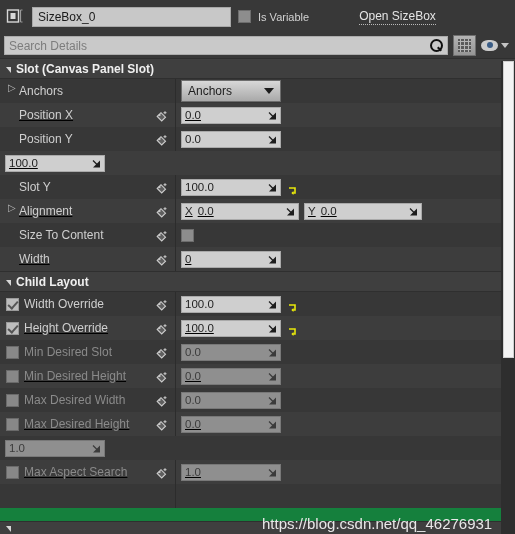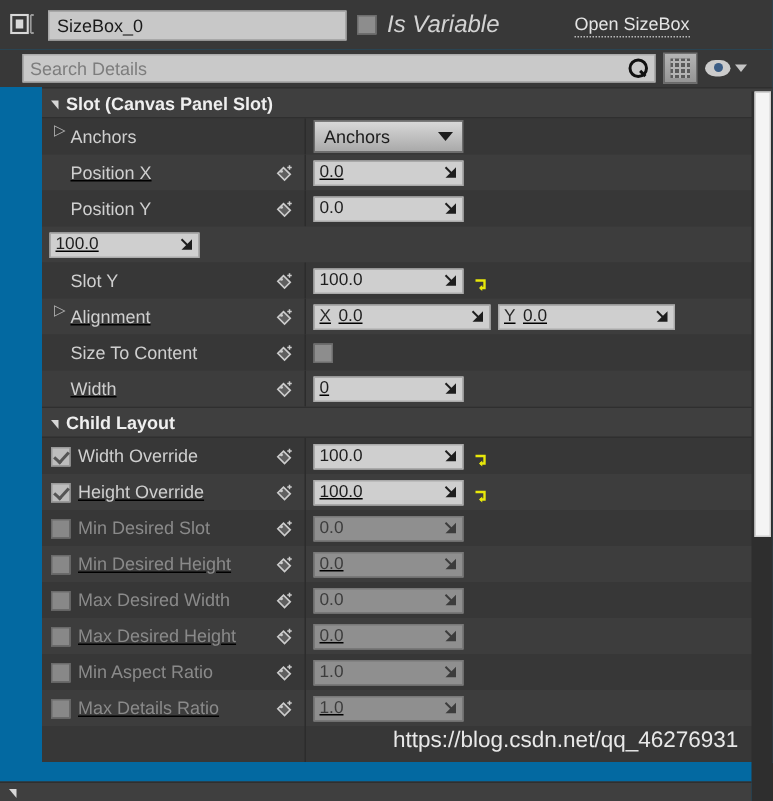--- a/index.html
+++ b/index.html
@@ -2,21 +2,21 @@
 <html><head>
 <meta charset="utf-8">
 <style>
   * { box-sizing: border-box; margin: 0; padding: 0; }
   html, body {
     width: 515px; height: 534px;
     background: #383838;
     font-family: "Liberation Sans", sans-serif;
     overflow: hidden;
   }
-  #app { position: relative; width: 515px; height: 534px; background: #0369a1; }
+  #app { position: relative; width: 515px; height: 534px; background: #15803d; }
 
   
   .header-row {
     height: 33px; display: flex; align-items: center;
     padding: 0 6px; background: #383838; gap: 7px;
   }
   .widget-icon { width: 19px; height: 19px; position: relative; flex: none; }
   .name-field {
     flex: none; width: 199px; height: 20px;
     background: #c8c8c8; border: 1px solid #a8a8a8;
@@ -29,30 +29,30 @@
     position: relative;
   }
   .cb.dim { background: #888888; border-color: #6a6a6a; }
   .cb.checked::after {
     content: ""; position: absolute;
     left: 3px; top: 0px; width: 4px; height: 8px;
     border: solid #555; border-width: 0 2px 2px 0;
     transform: rotate(42deg);
   }
   .cb.light { background: #bdbdbd; border-color: #9a9a9a; }
-  .hdr-label { font-size: 16px; color: #d2d2d2; white-space: nowrap; font-style: italic; }
+  .hdr-label { font-size: 11px; color: #d2d2d2; white-space: nowrap; }
   .link {
     font-size: 12px; color: #e4e4e4; white-space: nowrap;
     border-bottom: 1px dotted #b9b9b9; padding-bottom: 1px; cursor: pointer; margin-left: 43px;
   }
 
   
   .search-row {
     height: 25px; display: flex; align-items: center;
-    padding: 0 15px; gap: 5px; background: #383838;
+    padding: 0 4px; gap: 5px; background: #383838;
   }
   .search-box {
     flex: 1; height: 19px; background: #c9c9c9; border: 1px solid #ababab;
     display: flex; align-items: center; padding: 0 4px; position: relative;
   }
   .search-ph { font-size: 12px; color: #7d7d7d; flex: 1; }
   .magnifier { width: 14px; height: 14px; position: relative; flex: none; }
   .magnifier::before {
     content: ""; position: absolute; left: 1px; top: 0;
     width: 9px; height: 9px; border: 2px solid #101010; border-radius: 50%;
@@ -85,21 +85,21 @@
   .eye::after {
     content: ""; position: absolute; left: 5.5px; top: 2px;
     width: 6px; height: 6px; border-radius: 50%; background: #3b5d86;
   }
   .caret-dn {
     width: 0; height: 0; border-left: 4px solid transparent;
     border-right: 4px solid transparent; border-top: 5px solid #c4c4c4;
   }
 
   
-  .table { position: relative; background: #383838; margin-left: 28px; }
+  .table { position: relative; background: #383838; }
   .cat-header {
     height: 21px; background: #3f3f3f; display: flex; align-items: center;
     padding-left: 6px; gap: 5px;
     border-top: 1px solid #2f2f2f; border-bottom: 1px solid #2f2f2f;
   }
   .tri-down {
     width: 0; height: 0; border-left: 5px solid transparent;
     border-top: 6px solid #d7d7d7; margin-top: 2px; flex: none;
   }
   .cat-title { font-size: 12px; font-weight: bold; color: #efefef; }
@@ -158,21 +158,21 @@
   .scrollbar {
     position: absolute; right: 0; top: 61px; width: 14px; height: 473px;
     background: #2e2e2e;
   }
   .thumb {
     position: absolute; left: 2px; top: 0px; width: 11px; height: 297px;
     background: #f4f4f4; border: 1px solid #d0d0d0;
   }
   
   .watermark {
-    position: absolute; left: 262px; top: 485px;
+    position: absolute; left: 262px; top: 515px;
     font-size: 15px; color: #e8e8e8; white-space: nowrap;
     font-family: "Liberation Sans", sans-serif;
   }
   .bottom-cat {
     position: absolute; left: 0; top: 521px; width: 501px; height: 13px;
     background: #3f3f3f; border-top: 1px solid #2f2f2f;
     display: flex; align-items: center; padding-left: 6px; gap: 5px; overflow: hidden;
   }
   .bottom-cat .cat-title { font-size: 12px; margin-top: 28px; }
 </style>
@@ -565,48 +565,37 @@
             <svg width="9" height="9" viewBox="0 0 9 9">
                 <path d="M8 1 L8 8 L1 8 Z" fill="#3c3c3c"></path>
                 <path d="M1 1 L7 7" stroke="#3c3c3c" stroke-width="1.3"></path>
               </svg>
           </span>
         </div>
       </div>
     </div>
 
     <div class="prop-row dark">
-      <div class="name-cell">
-        <span class="cb dim"></span>
-        <span class="prop-label dis">Min Aspect Ratio</span>
-        <span class="pin-icon">
-          <svg width="13" height="13" viewBox="0 0 13 13">
-            <path d="M1.2 6.5 L5 2.7 L9.5 7.2 L5.7 11 Z" fill="#5f5f5f" stroke="#cccccc" stroke-width="1.1"></path>
-            <circle cx="3.6" cy="5.1" r="1" fill="#cccccc"></circle>
-            <path d="M9 1.2 L9 4.2 M7.5 2.7 L10.5 2.7" stroke="#cccccc" stroke-width="1"></path>
-          </svg>
-        </span>
-      </div>
       <div class="val-cell">
         <div class="num-field w100 dis">
           <span>1.0</span>
           <span class="spin">
             <svg width="9" height="9" viewBox="0 0 9 9">
                 <path d="M8 1 L8 8 L1 8 Z" fill="#3c3c3c"></path>
                 <path d="M1 1 L7 7" stroke="#3c3c3c" stroke-width="1.3"></path>
               </svg>
           </span>
         </div>
       </div>
     </div>
 
     <div class="prop-row alt">
       <div class="name-cell">
         <span class="cb dim"></span>
-        <span class="prop-label dis">Max Details Ratio</span>
+        <span class="prop-label dis">Max Aspect Search</span>
         <span class="pin-icon">
           <svg width="13" height="13" viewBox="0 0 13 13">
             <path d="M1.2 6.5 L5 2.7 L9.5 7.2 L5.7 11 Z" fill="#5f5f5f" stroke="#cccccc" stroke-width="1.1"></path>
             <circle cx="3.6" cy="5.1" r="1" fill="#cccccc"></circle>
             <path d="M9 1.2 L9 4.2 M7.5 2.7 L10.5 2.7" stroke="#cccccc" stroke-width="1"></path>
           </svg>
         </span>
       </div>
       <div class="val-cell">
         <div class="num-field w100 dis">

